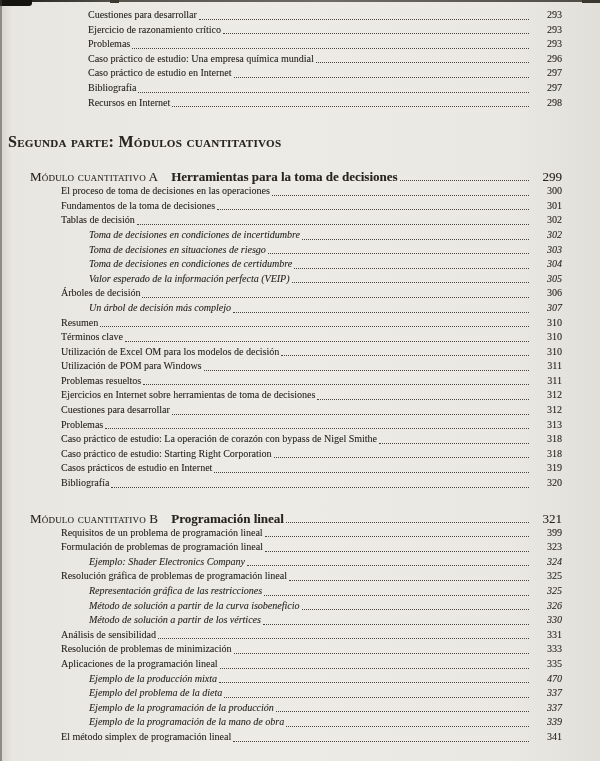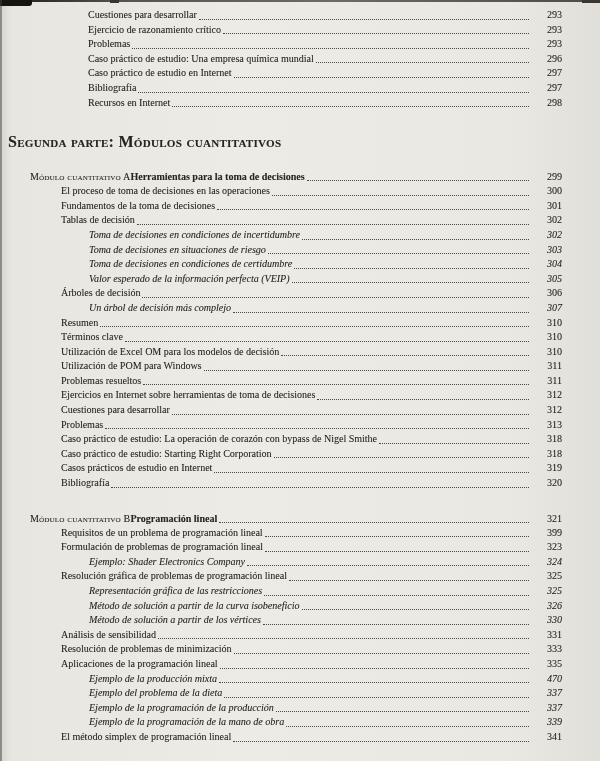--- a/index.html
+++ b/index.html
@@ -36,24 +36,24 @@
   .page-num { flex:0 0 30px; text-align:right; white-space:nowrap; }
 
   .indent-top { padding-left:88px; }
   .indent-1   { padding-left:61px;align-items:flex-end; }
   .indent-2   { padding-left:89px; font-style:italic; }
 
   .part-header {
     font-variant:small-caps; font-weight:bold; font-size:16px; line-height:15px;
     padding-left:8px; margin:24px 0 20px; letter-spacing:.3px;
   }
-  .module-row { padding-left:30px; font-size:10px; line-height:15px; }
+  .module-row { padding-left:30px; font-size:13px; line-height:15px; }
   .module-row.gap-before { margin-top:20px; }
   .module-prefix { font-variant:small-caps; letter-spacing:.2px; white-space:nowrap; }
-  .module-title  { font-weight:bold; white-space:nowrap;font-family:Liberation Serif, serif; }
+  .module-title  { font-weight:bold; margin-left:13px; white-space:nowrap;font-family:Liberation Serif, serif; }
 </style>
 </head>
 <body>
 
 <div class="page">
   <div class="top-line"></div>
   <div class="corner-blot"></div>
   <div class="top-tick"></div>
   <div class="top-right-mark"></div>
   <div class="edge-left"></div>

